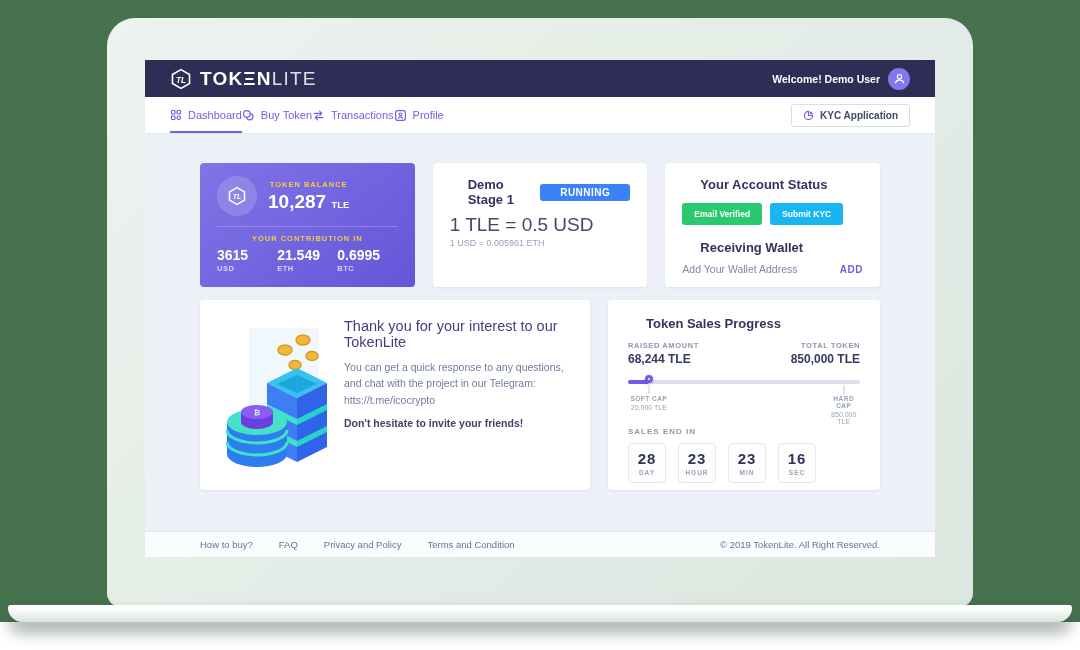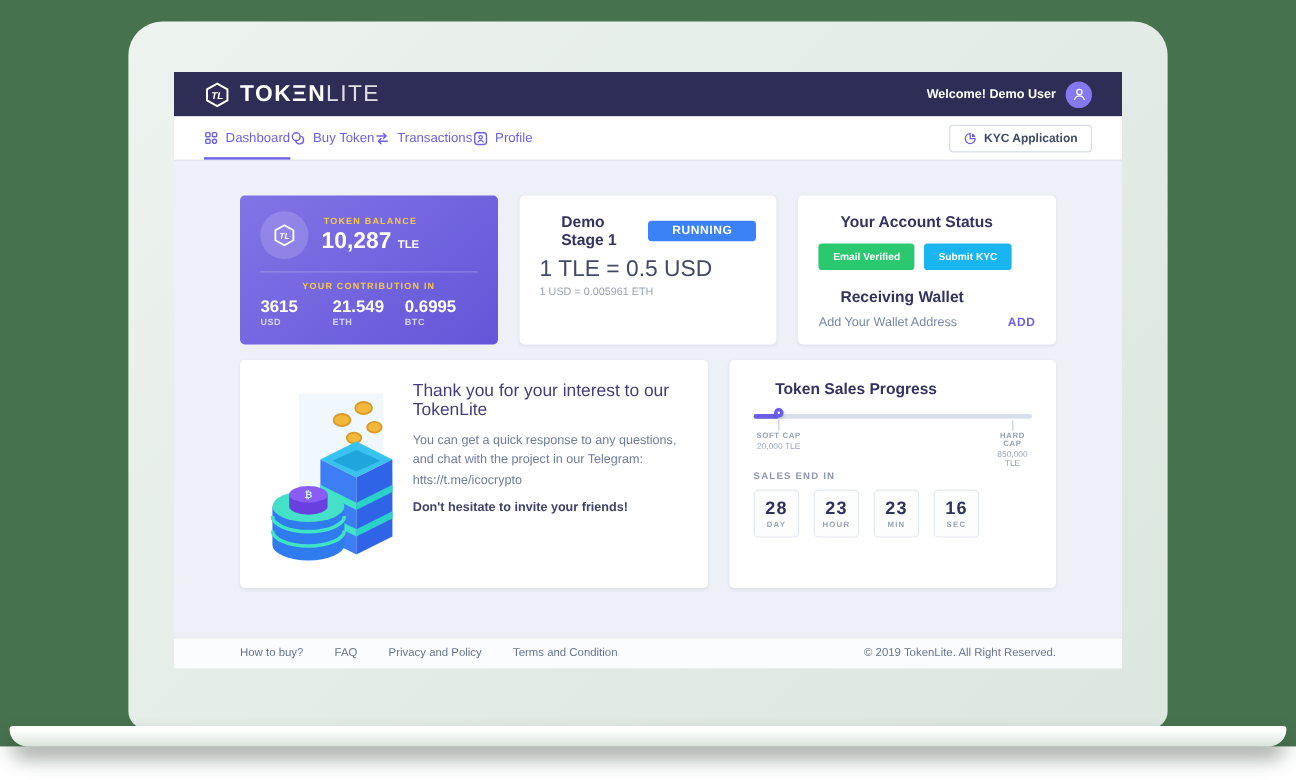--- a/index.html
+++ b/index.html
@@ -278,20 +278,30 @@
         </div>
         <div class="thanks-body">
           <div class="thanks-title">Thank you for your interest to our TokenLite</div>
           <p class="thanks-p">You can get a quick response to any questions, and chat with the project in our Telegram: htts://t.me/icocrypto</p>
           <p class="thanks-strong">Don't hesitate to invite your friends!</p>
         </div>
       </div>
 
       <div class="card sales-card">
         <div class="card-title">Token Sales Progress</div>
+        <div class="stats-row">
+          <div>
+            <div class="stat-label">RAISED AMOUNT</div>
+            <div class="stat-value">68,244 TLE</div>
+          </div>
+          <div class="ta-r">
+            <div class="stat-label">TOTAL TOKEN</div>
+            <div class="stat-value">850,000 TLE</div>
+          </div>
+        </div>
         <div class="slider">
           <div class="slider-track"></div>
           <div class="slider-fill" style="width: 9%;"></div>
           <div class="cap-tick" style="left: 9%;"></div>
           <div class="cap-tick" style="left: 93%;"></div>
           <div class="slider-handle" style="left: 9%;"></div>
         </div>
         <div class="caps">
           <div class="cap" style="left: 9%;">
             <div class="cap-label">SOFT CAP</div>

